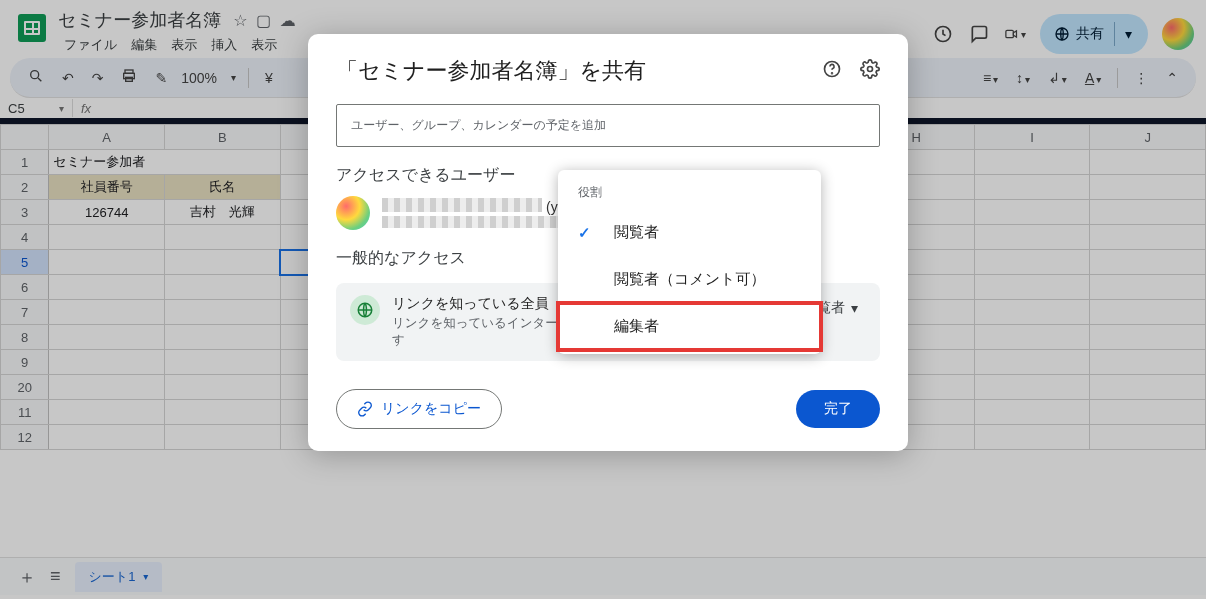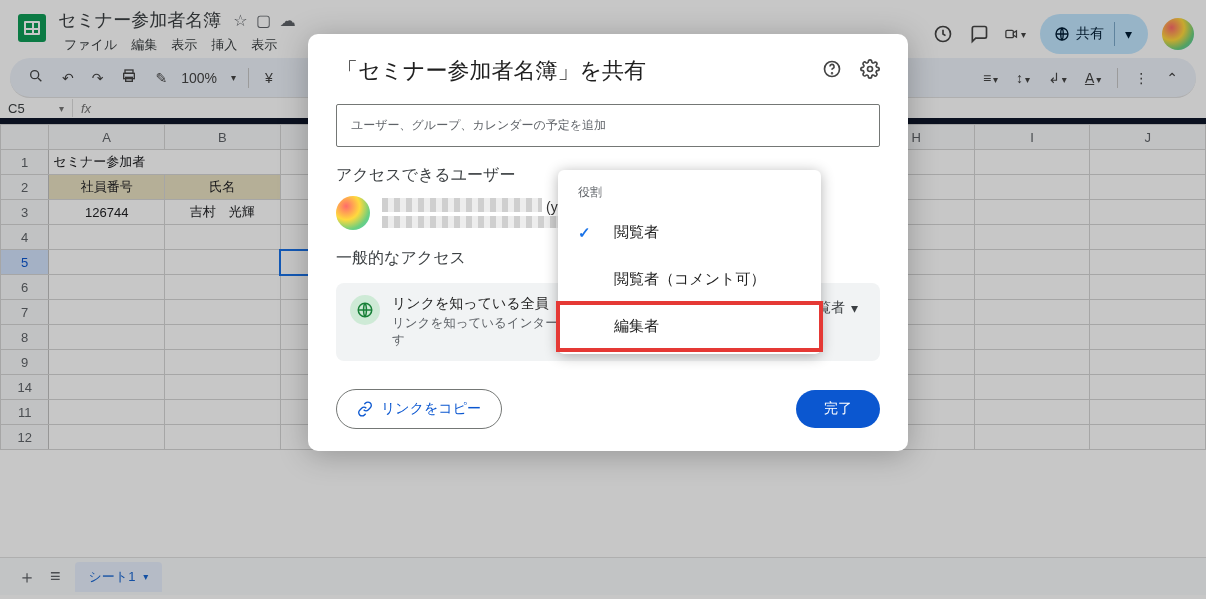--- a/index.html
+++ b/index.html
@@ -316,21 +316,21 @@
           <td></td>
           <td></td>
           <td></td>
           <td></td>
           <td></td>
           <td></td>
           <td></td>
           <td></td>
         </tr>
   <tr>
-          <td class="rowh">14</td>
+          <td class="rowh">20</td>
           <td></td>
           <td></td>
           <td></td>
           <td></td>
           <td></td>
           <td></td>
           <td></td>
           <td></td>
           <td></td>
           <td></td>

